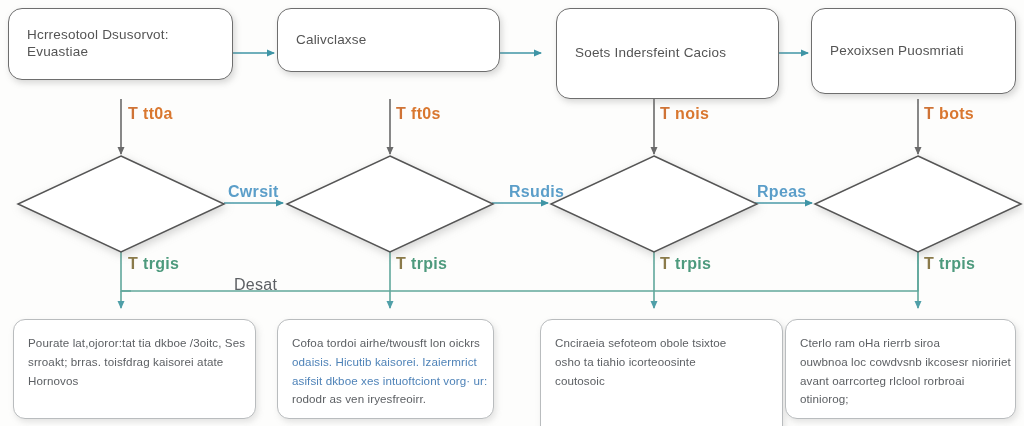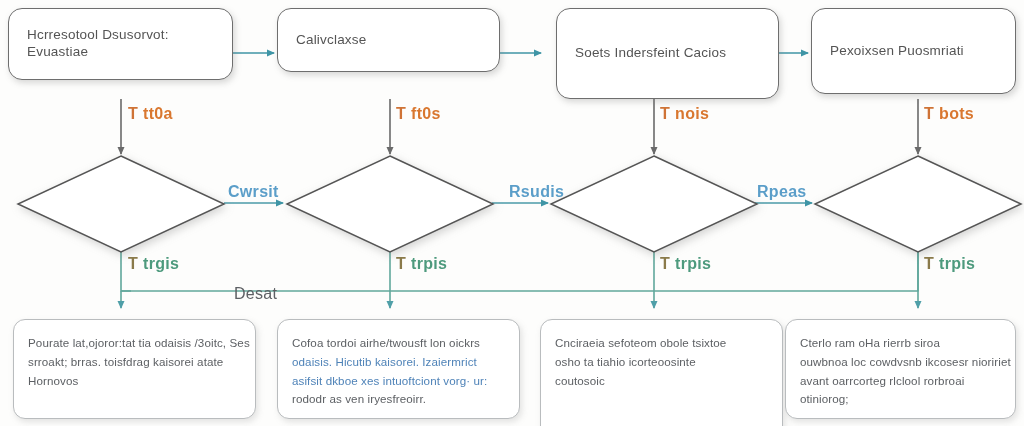--- a/index.html
+++ b/index.html
@@ -225,31 +225,31 @@
   </div>
 
   <div class="edge-label green" style="left:660px; top:255px;">
     <span class="lbl-mark">T</span><span>trpis</span>
   </div>
 
   <div class="edge-label green" style="left:924px; top:255px;">
     <span class="lbl-mark">T</span><span>trpis</span>
   </div>
 
-  <div class="edge-label neutral" style="left:234px; top:285px;text-align:center;">
+  <div class="edge-label neutral" style="left:234px; top:276px;text-align:center;">
     <span>Desat</span>
   </div>
 
   <div class="out-box" style="left:13px; top:319px; width:243px; height:100px;">
-    <div class="out-line">Pourate lat,ojoror:tat tia odaisis /3oitc, Ses</div>
+    <div class="out-line">Pourate lat,ojoror:tat tia dkboe /3oitc, Ses</div>
     <div class="out-line">srroakt; brras. toisfdrag kaisorei atate</div>
     <div class="out-line">Hornovos</div>
   </div>
 
-  <div class="out-box" style="left:277px; top:319px; width:243px; height:100px;">
+  <div class="out-box" style="left:277px; top:319px; width:217px; height:100px;">
     <div class="out-line">Cofoa tordoi airhe/twousft lon oickrs</div>
     <div class="out-line accent">odaisis. Hicutib kaisorei. Izaiermrict</div>
     <div class="out-line accent">asifsit dkboe xes intuoftciont vorg· ur:</div>
     <div class="out-line">rododr as ven iryesfreoirr.</div>
   </div>
 
   <div class="out-box" style="left:540px; top:319px; width:243px; height:120px;">
     <div class="out-line">Cnciraeia sefoteom obole tsixtoe</div>
     <div class="out-line">osho ta tiahio icorteoosinte</div>
     <div class="out-line">coutosoic</div>

